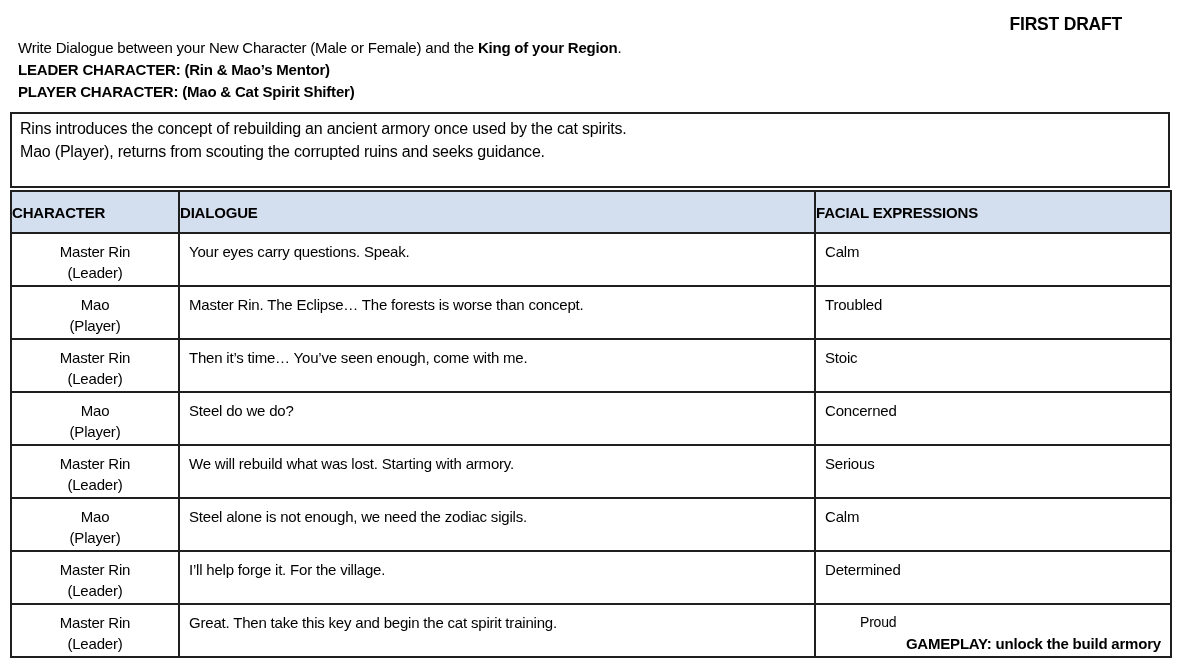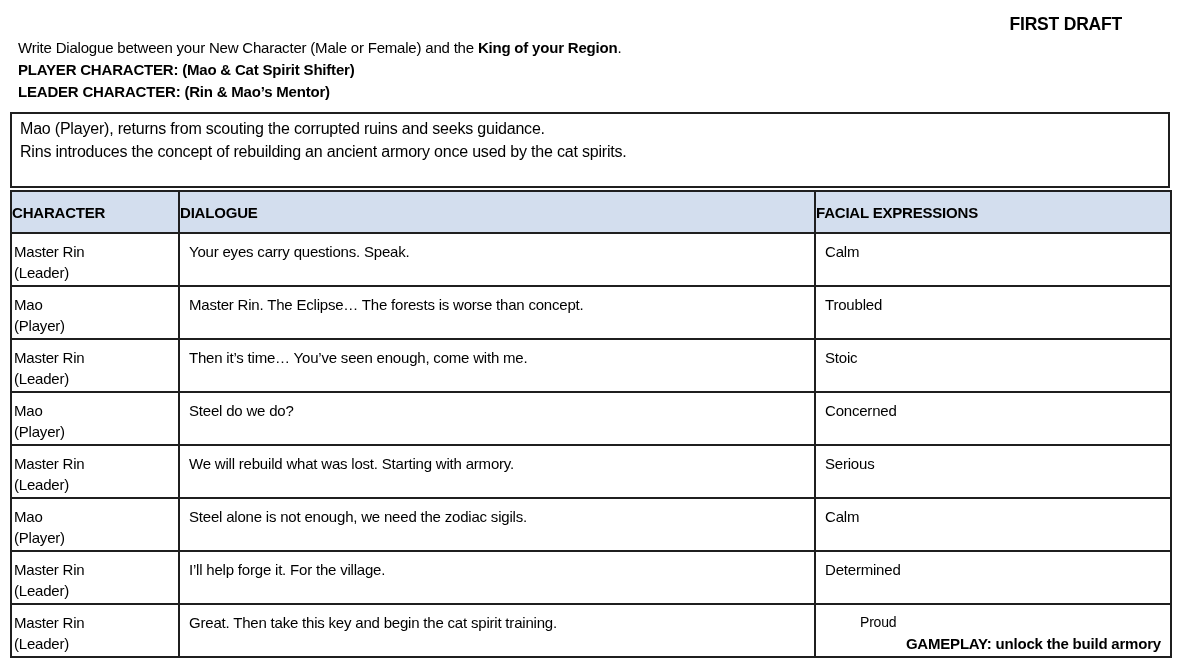--- a/index.html
+++ b/index.html
@@ -48,39 +48,39 @@
   }
   th{
     background:var(--header-bg);
     height:42px;
     font-weight:bold;
     text-align:left;
     vertical-align:middle;
     font-size:15px;
   }
   td{ height:53px; padding:7px 9px 0 9px; line-height:21px; }
-  td.char-cell{ padding-left:2px; padding-right:2px; }
+  td.char-cell{ text-align:center; padding-left:2px; padding-right:2px; }
   td.expr-cell .small{ font-size:14px;margin-left:35px; }
   td.expr-cell .gameplay{ font-weight:bold; font-size:15px;text-align:right; }
 </style>
 </head>
 <body>
 
 <div class="top-block">
   <div><span>Write Dialogue between your New Character (Male or Female) and the </span><span class="b">King of your Region</span><span>.</span></div>
+  <div class="b">LEADER CHARACTER: (Rin &amp; Mao’s Mentor)</div>
   <div class="b">PLAYER CHARACTER: (Mao &amp; Cat Spirit Shifter)</div>
-  <div class="b">LEADER CHARACTER: (Rin &amp; Mao’s Mentor)</div>
 </div>
 
 <div class="draft-label">FIRST DRAFT</div>
 
 <div class="doc-table-wrap">
   <div class="intro-box">
+    <div>Rins introduces the concept of rebuilding an ancient armory once used by the cat spirits.</div>
     <div>Mao (Player), returns from scouting the corrupted ruins and seeks guidance.</div>
-    <div>Rins introduces the concept of rebuilding an ancient armory once used by the cat spirits.</div>
   </div>
 
   <table>
     <colgroup>
         <col class="c1">
         <col class="c2">
         <col class="c3">
       </colgroup>
     <thead>
       <tr>

